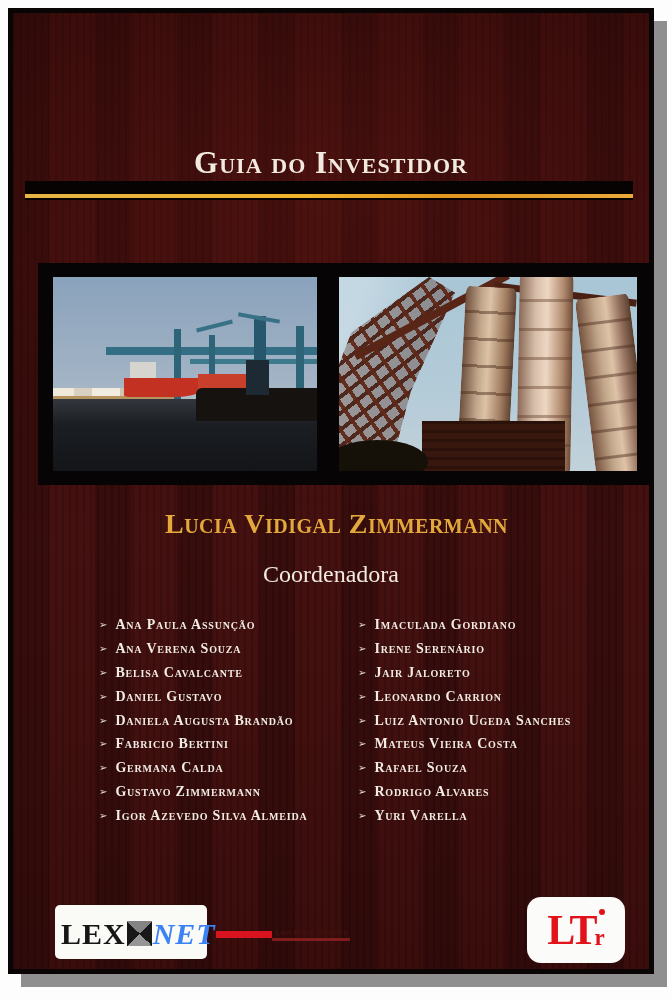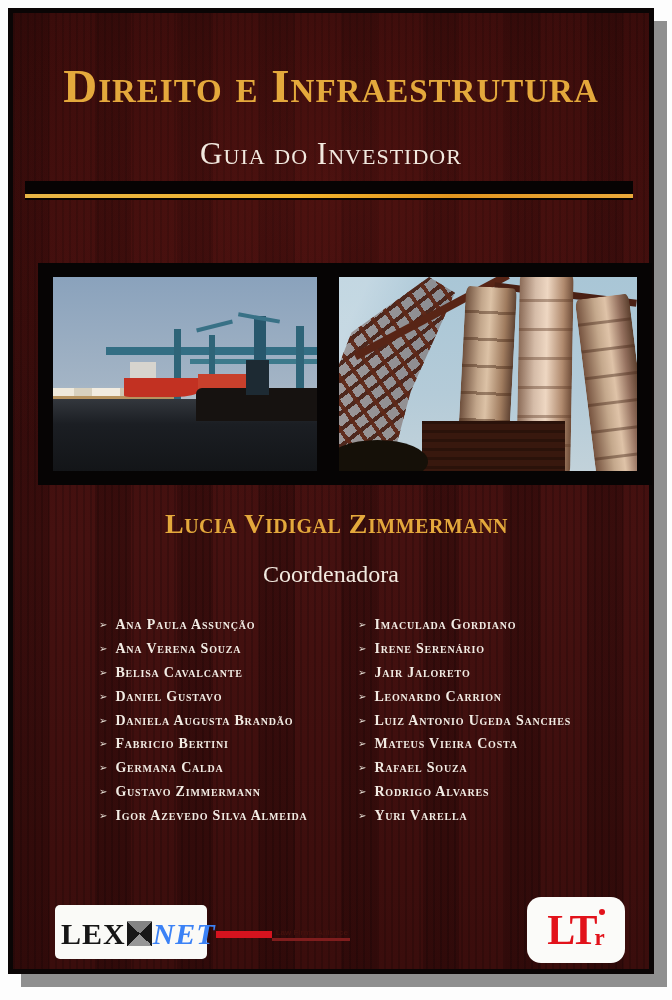--- a/index.html
+++ b/index.html
@@ -28,22 +28,22 @@
   .layer { position: absolute; z-index: 1; }
 
   
   .title {
     left: 0; right: 0; top: 50px; text-align: center; margin: 0;
     font-variant: small-caps; font-weight: 600;
     font-size: 47px; letter-spacing: 1px; line-height: 1;
     color: var(--gold, #e4a93c);
   }
   .subtitle {
-    left: 0; right: 0; top: 118px; text-align: center; margin: 7px;
-    font-variant: small-caps; font-weight: 400;
+    left: 0; right: 0; top: 118px; text-align: center; margin: 16px;
+    font-variant: small-caps; font-weight: 700;
     font-size: 31px; letter-spacing: 1px; line-height: 1;
     color: var(--cream, #f2e9df);
   }
   .band {
     left: 12px; right: 16px; top: 168px; height: 19px;
     background: var(--band-black, #070303);
   }
   .band-line {
     position: absolute; left: 0; right: 0; bottom: 2px; height: 4px;
     background: linear-gradient(90deg, #e7b445 0%, #f2b42c 45%, #e2951f 70%, #eaa93a 100%);
@@ -171,21 +171,20 @@
   .lt { font-weight: 700; font-size: 42px; line-height: 1; letter-spacing: -2px; color: var(--ltr-red, #e2121b); }
   .ltr-r { font-weight: 700; font-size: 23px; line-height: 1; color: var(--ltr-red, #e2121b); align-self: flex-end; margin: 0 0 14px -1px; }
   .ltr-dot { position: absolute; top: 12px; right: 20px; width: 6px; height: 6px; border-radius: 50%; background: var(--ltr-red, #e2121b); }
 </style>
 </head>
 <body>
 
 <div class="cover">
   <div class="texture"></div>
 
-  <h1 class="layer title">Direito e Infraestrutura</h1>
   <h2 class="layer subtitle">Guia do Investidor</h2>
 
   <div class="layer band">
     <div class="band-line"></div>
   </div>
 
   <div class="layer photos">
     <div class="photo photo-port">
       <div class="p-sky"></div>
       <div class="p-buildings"></div>

